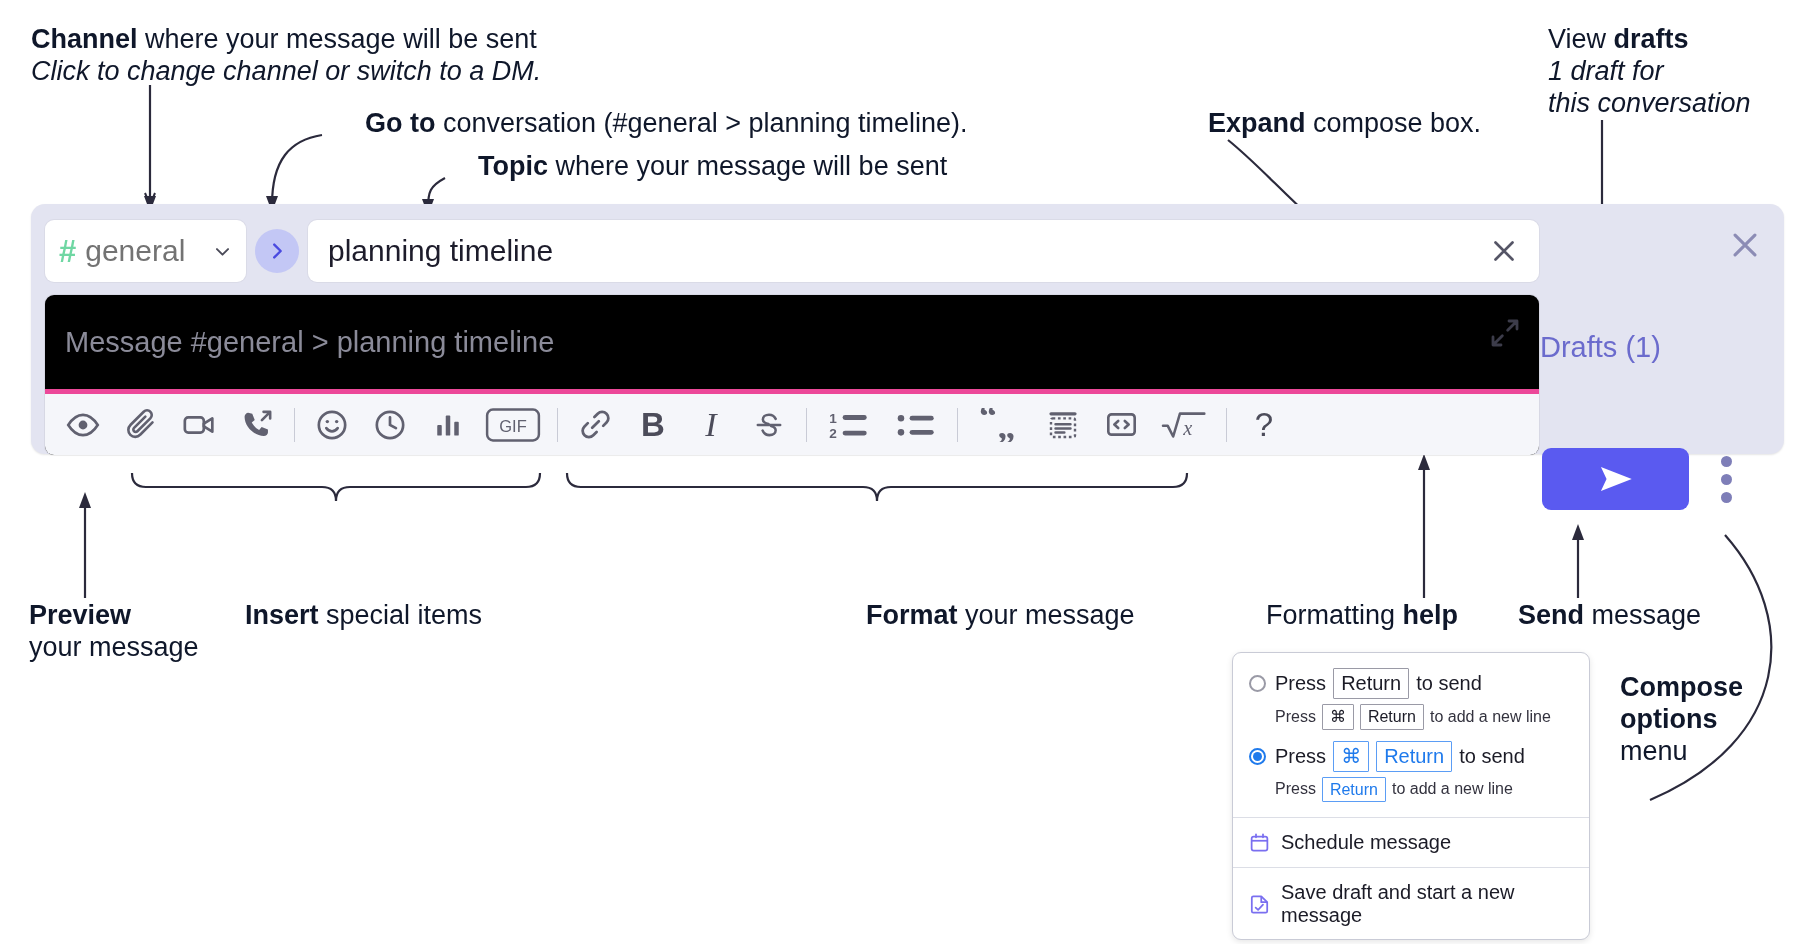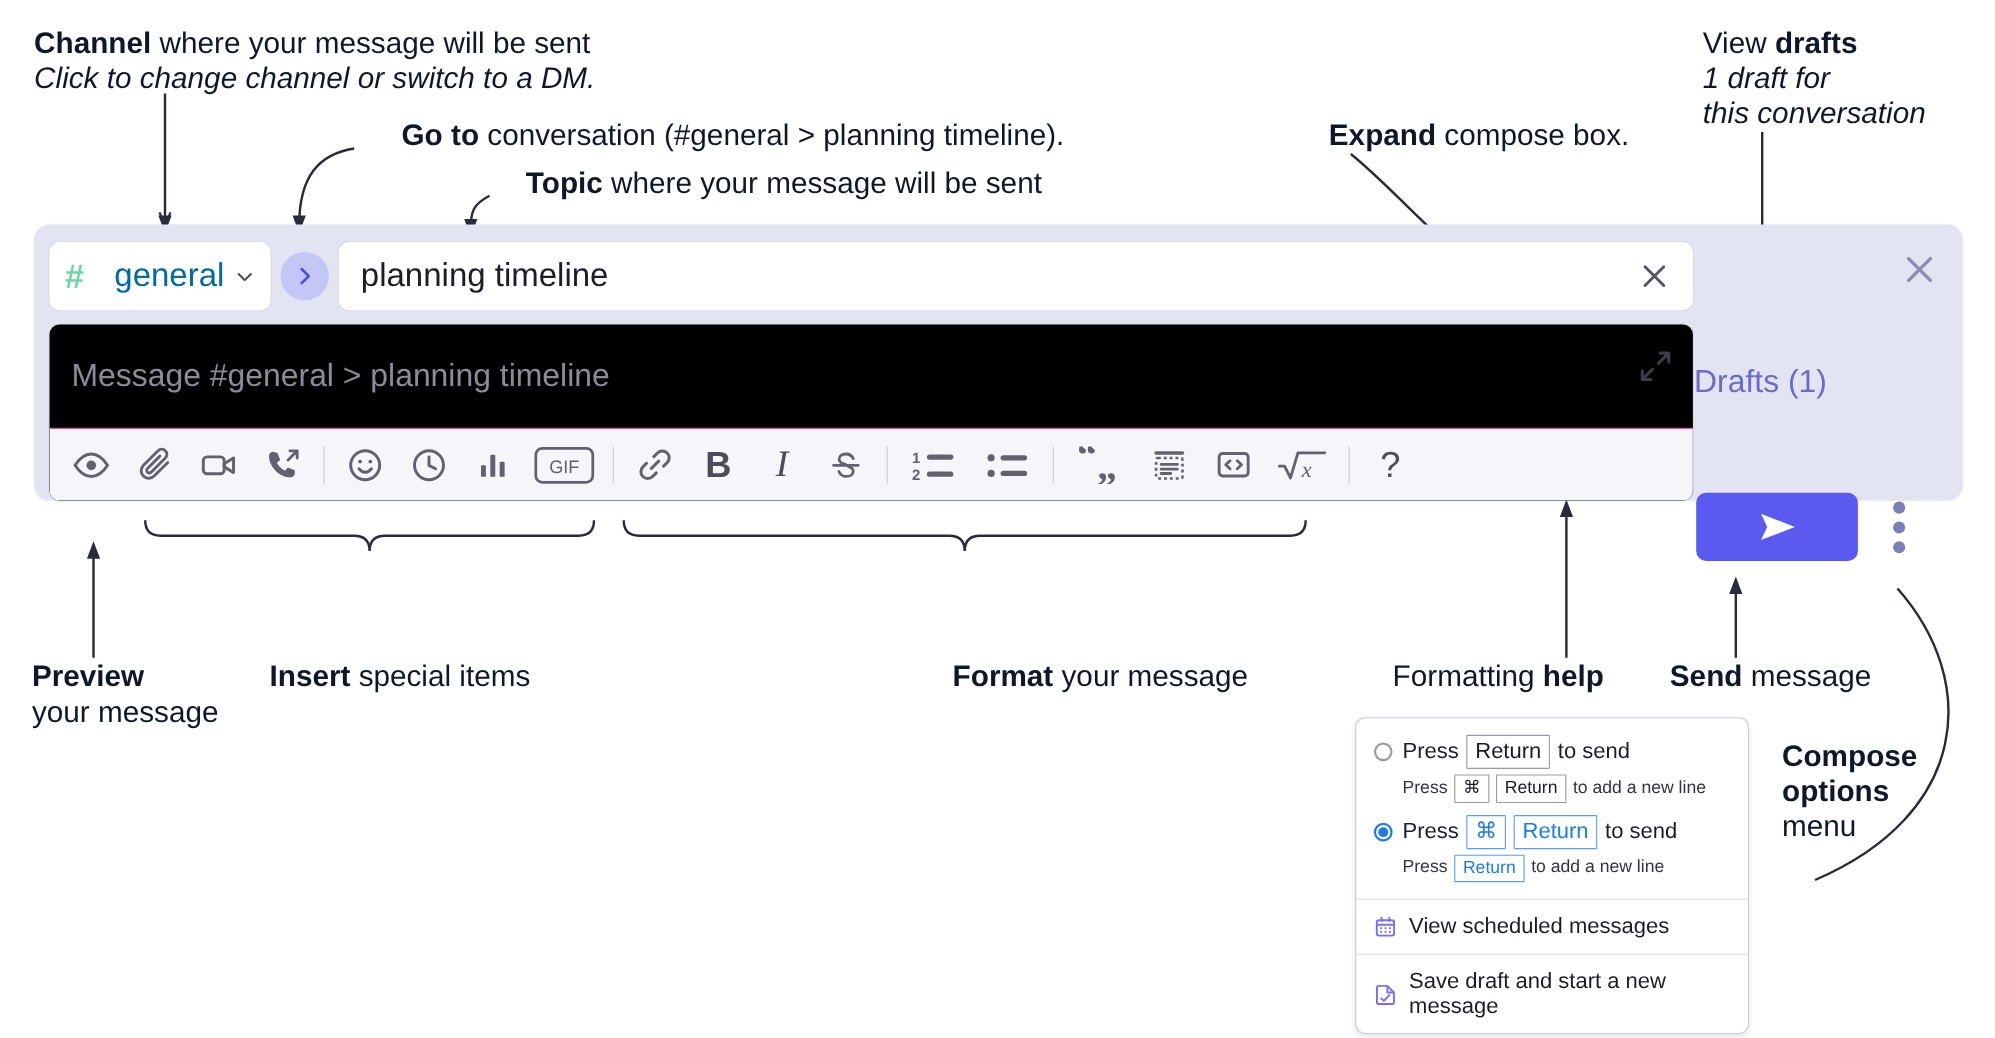--- a/index.html
+++ b/index.html
@@ -21,21 +21,21 @@
   #compose-inner{position:absolute;left:14px;top:15px;width:1494px;}
 
   
   #row-context{display:flex;align-items:center;height:64px;}
   #channel-chip{
     width:201px;height:62px;background:#fff;border-radius:9px;
     display:flex;align-items:center;gap:9px;padding:0 14px;box-sizing:border-box;
     box-shadow:0 0 0 1px rgba(0,0,0,.04);
   }
   #channel-chip .hash{font-size:31px;color:#6fd7a3;font-weight:700;line-height:1;}
-  #channel-chip .cname{font-size:30px;color:#0369a1;flex:1;text-align:right;}
+  #channel-chip .cname{font-size:30px;color:#737373;flex:1;}
   .chev{width:19px;height:19px;}
   #go-to-btn{
     width:44px;height:44px;border-radius:50%;background:#c3c7f5;
     margin:0 9px;display:flex;align-items:center;justify-content:center;flex:none;
   }
   #topic-field{
     flex:1;height:62px;background:#fff;border-radius:9px;
     display:flex;align-items:center;padding:0 18px 0 20px;box-sizing:border-box;
     box-shadow:0 0 0 1px rgba(0,0,0,.04);
   }
@@ -46,21 +46,21 @@
   #message-box{
     margin-top:12px;background:#000000;border-radius:9px;
     box-shadow:0 0 0 1px rgba(0,0,0,.05);
     position:relative;overflow:hidden;
   }
   #message-input{height:94px;display:flex;align-items:center;padding:0 20px;box-sizing:border-box;}
   #message-placeholder{font-size:29px;color:#8b8b99;}
   #expand-btn{position:absolute;right:18px;top:22px;width:32px;height:32px;}
 
   #toolbar{
-    height:66px;background:#f5f6fa;border-top:1px solid #ec4899;
+    height:66px;background:#f5f6fa;border-top:5px solid #ec4899;
     display:flex;align-items:center;padding:0 14px;box-sizing:border-box;gap:0;
   }
   .tb{width:48px;height:48px;display:flex;align-items:center;justify-content:center;flex:none;color:#616170;}
   .tb svg{display:block;}
   .tb-sep{width:1px;height:34px;background:#c9cbd6;margin:0 13px;flex:none;}
   .tb-gap{width:10px;flex:none;}
   .tb-txt{font-size:31px;color:#4c4c5a;line-height:1;}
 
   
   #drafts-link{
@@ -445,40 +445,29 @@
     </span>
   </div>
   <div class="opt-sub">
     <span>Press</span>
     <span class="key blue">Return</span>
     <span>to add a new line</span>
   </div>
 
   <div class="menu-div"></div>
 
-
   <div class="menu-item">
     <svg viewBox="0 0 24 24" width="21" height="21" fill="none" stroke="currentColor" stroke-width="2">
         <rect x="3" y="5.2" width="18" height="16" rx="2.4"></rect>
         <path d="M3 10 L21 10"></path>
         <path d="M8 2.6 L8 6 M16 2.6 L16 6" stroke-linecap="round"></path>
-        <g stroke-width="1.6" stroke-linecap="round">
-          <path d="M7.4 13.4 L7.4 13.4 M12 13.4 L12 13.4 M16.6 13.4 L16.6 13.4 M7.4 17.2 L7.4 17.2 M12 17.2 L12 17.2 M16.6 17.2 L16.6 17.2"></path>
-        </g>
-        <g fill="currentColor" stroke="none">
-          <rect x="6.6" y="12.8" width="1.8" height="1.8"></rect>
-          <rect x="11.2" y="12.8" width="1.8" height="1.8"></rect>
-          <rect x="15.8" y="12.8" width="1.8" height="1.8"></rect>
-          <rect x="6.6" y="16.4" width="1.8" height="1.8"></rect>
-          <rect x="11.2" y="16.4" width="1.8" height="1.8"></rect>
-          <rect x="15.8" y="16.4" width="1.8" height="1.8"></rect>
-        </g>
       </svg>
-    <span>View scheduled messages</span>
-  </div>
+    <span>Schedule message</span>
+  </div>
+
 
   <div class="menu-div"></div>
 
   <div class="menu-item">
     <svg viewBox="0 0 24 24" width="21" height="21" fill="none" stroke="currentColor" stroke-width="2" stroke-linejoin="round">
         <path d="M14 2.6 L5 2.6 C4 2.6 3.2 3.4 3.2 4.4 L3.2 19.6 C3.2 20.6 4 21.4 5 21.4 L19 21.4 C20 21.4 20.8 20.6 20.8 19.6 L20.8 9.4 Z"></path>
         <path d="M14 2.6 L14 9.4 L20.8 9.4"></path>
         <path d="M7.6 15.6 L10.4 18.2 L16 12.2" stroke-linecap="round"></path>
       </svg>
     <span>Save draft and start a new message</span>

